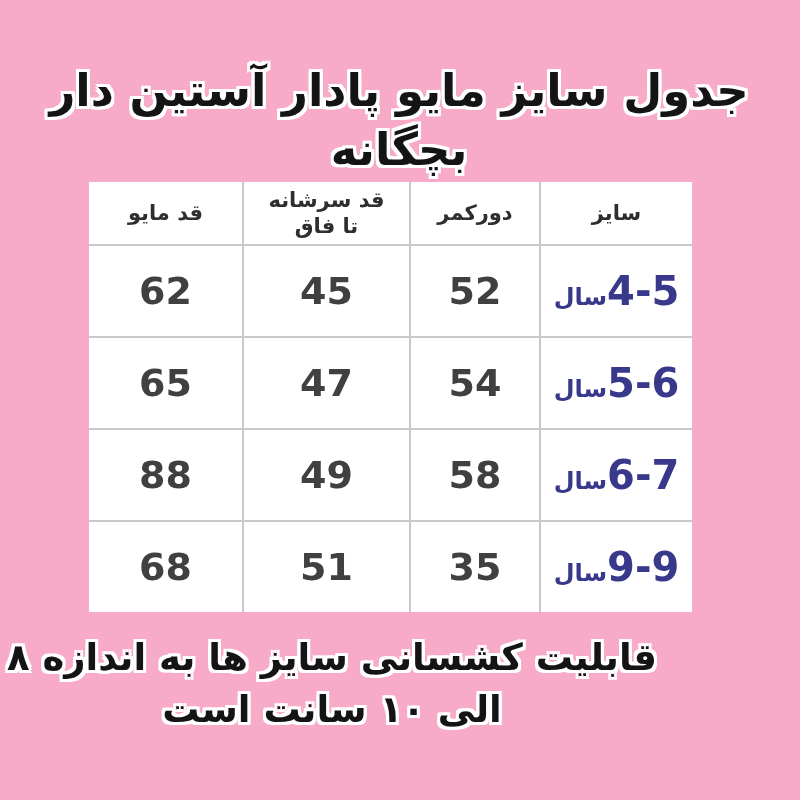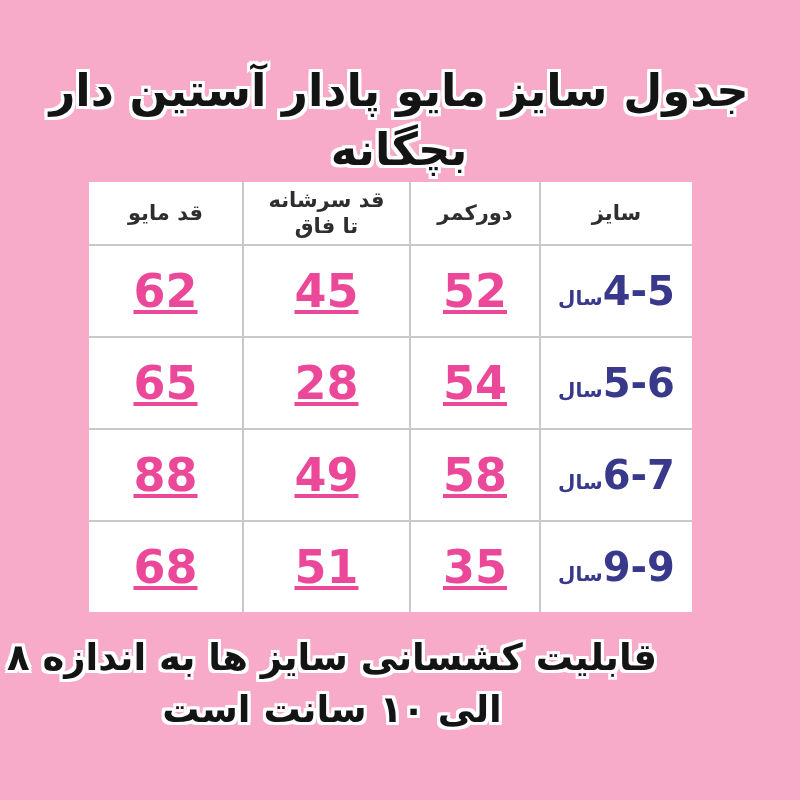--- a/index.html
+++ b/index.html
@@ -68,35 +68,34 @@
     line-height: 1.25;
   }
   .size-table th .hdr-wrap {
     display: inline-block;
     max-width: 130px;
   }
   .size-table td {
     height: 90px;
   }
   td.num {
-    font-size: 46px;
+    font-size: 38px;
     font-weight: bold;
-    color: #ec4899;
-    text-decoration: underline;
+    color: #404040;
   }
   td.size-cell {
     color: #39398c;
     font-weight: bold;
     white-space: nowrap;
   }
   td.size-cell .range {
     font-size: 40px;
   }
   td.size-cell .unit {
-    font-size: 20px;
+    font-size: 24px;
   }
 </style>
 </head>
 <body>
 
 <div class="title outlined">جدول سایز مایو پادار آستین دار بچگانه</div>
 
 <table class="size-table">
   <colgroup>
     <col style="width:152px">
@@ -115,21 +114,21 @@
   <tbody>
     <tr>
       <td class="size-cell"><span class="range">4-5</span><span class="unit">سال</span></td>
       <td class="num">52</td>
       <td class="num">45</td>
       <td class="num">62</td>
     </tr>
     <tr>
       <td class="size-cell"><span class="range">5-6</span><span class="unit">سال</span></td>
       <td class="num">54</td>
-      <td class="num">28</td>
+      <td class="num">47</td>
       <td class="num">65</td>
     </tr>
     <tr>
       <td class="size-cell"><span class="range">6-7</span><span class="unit">سال</span></td>
       <td class="num">58</td>
       <td class="num">49</td>
       <td class="num">88</td>
     </tr>
     <tr>
       <td class="size-cell"><span class="range">9-9</span><span class="unit">سال</span></td>

